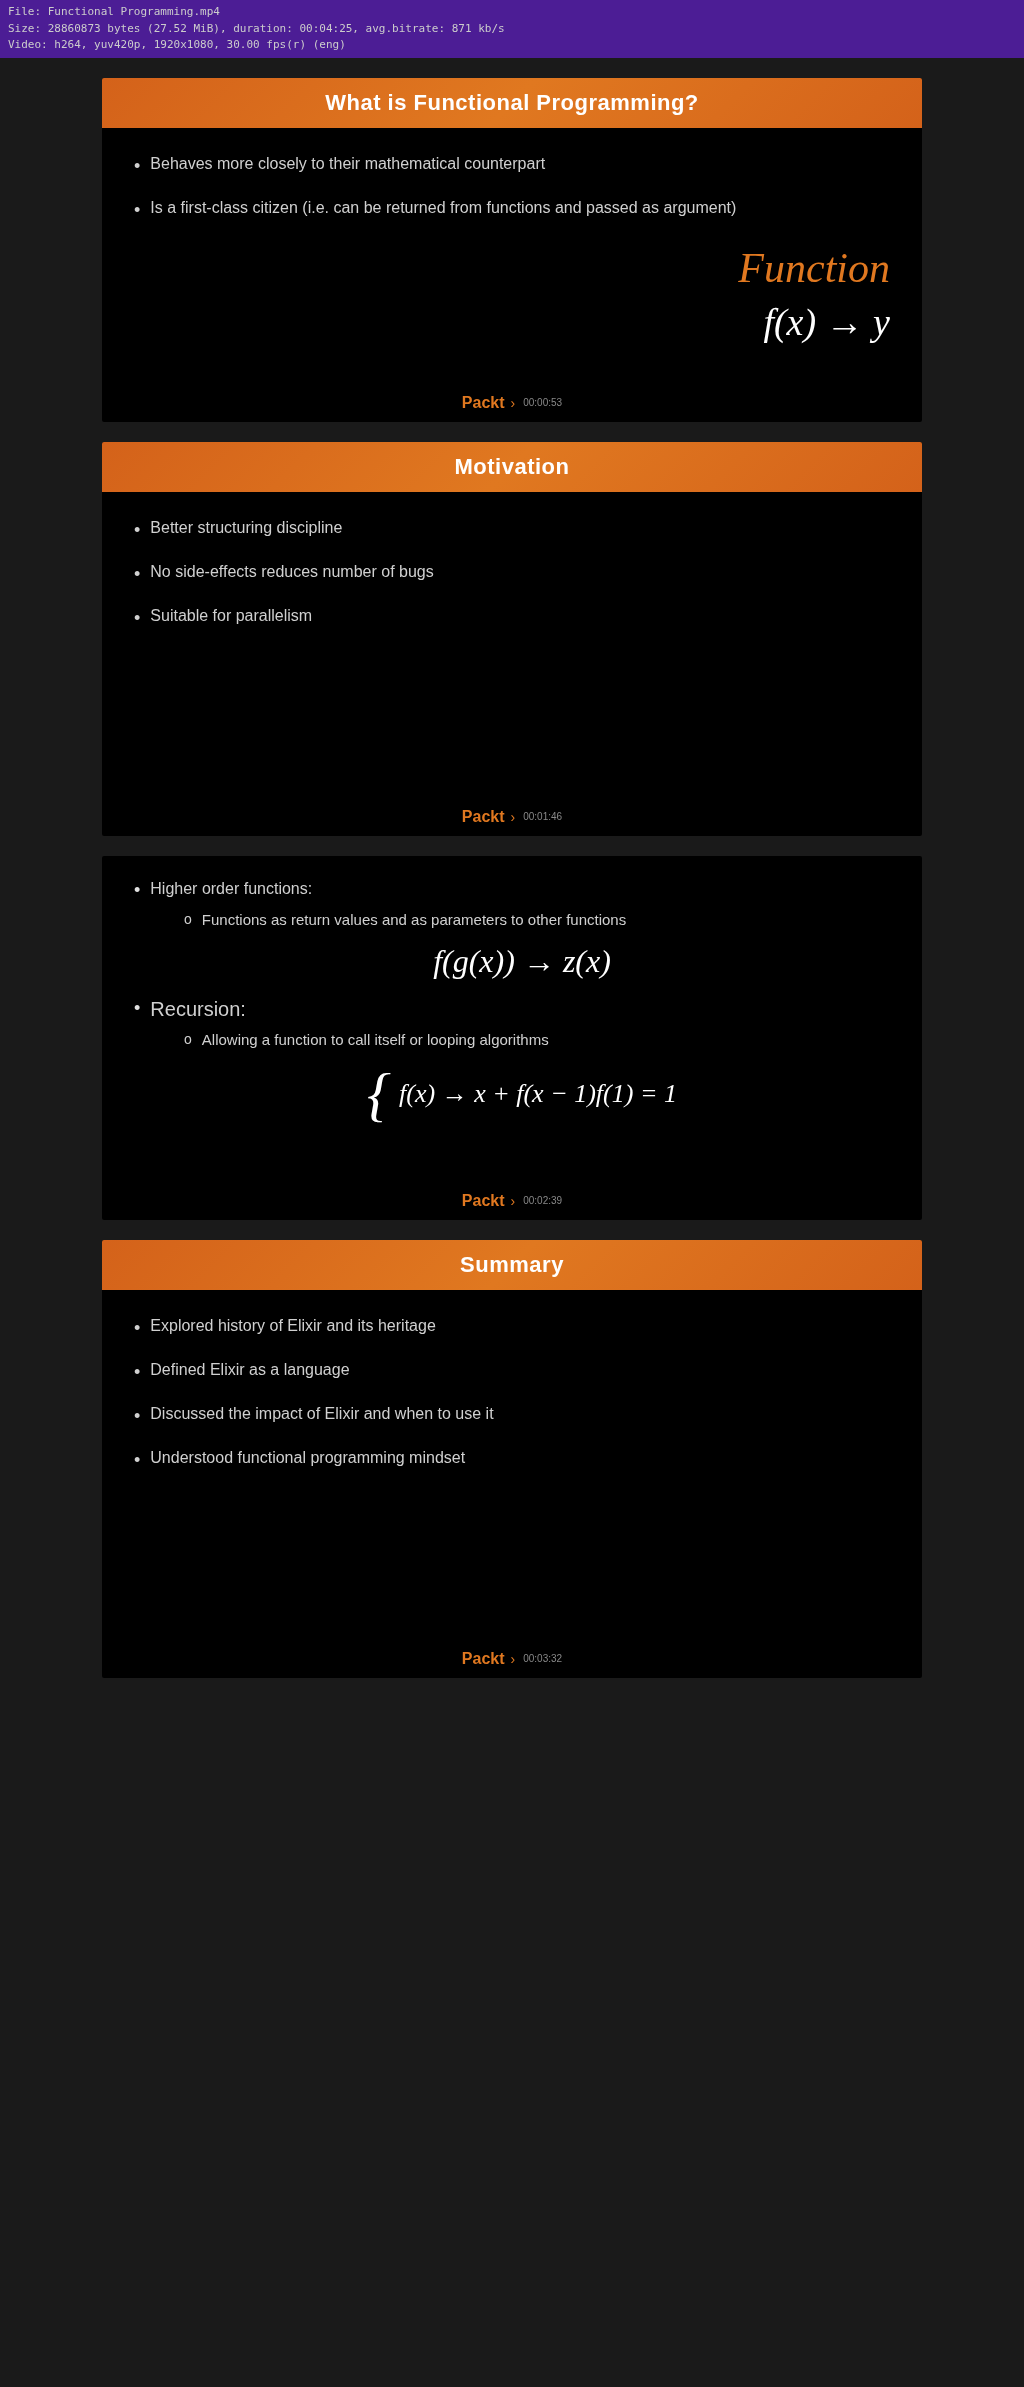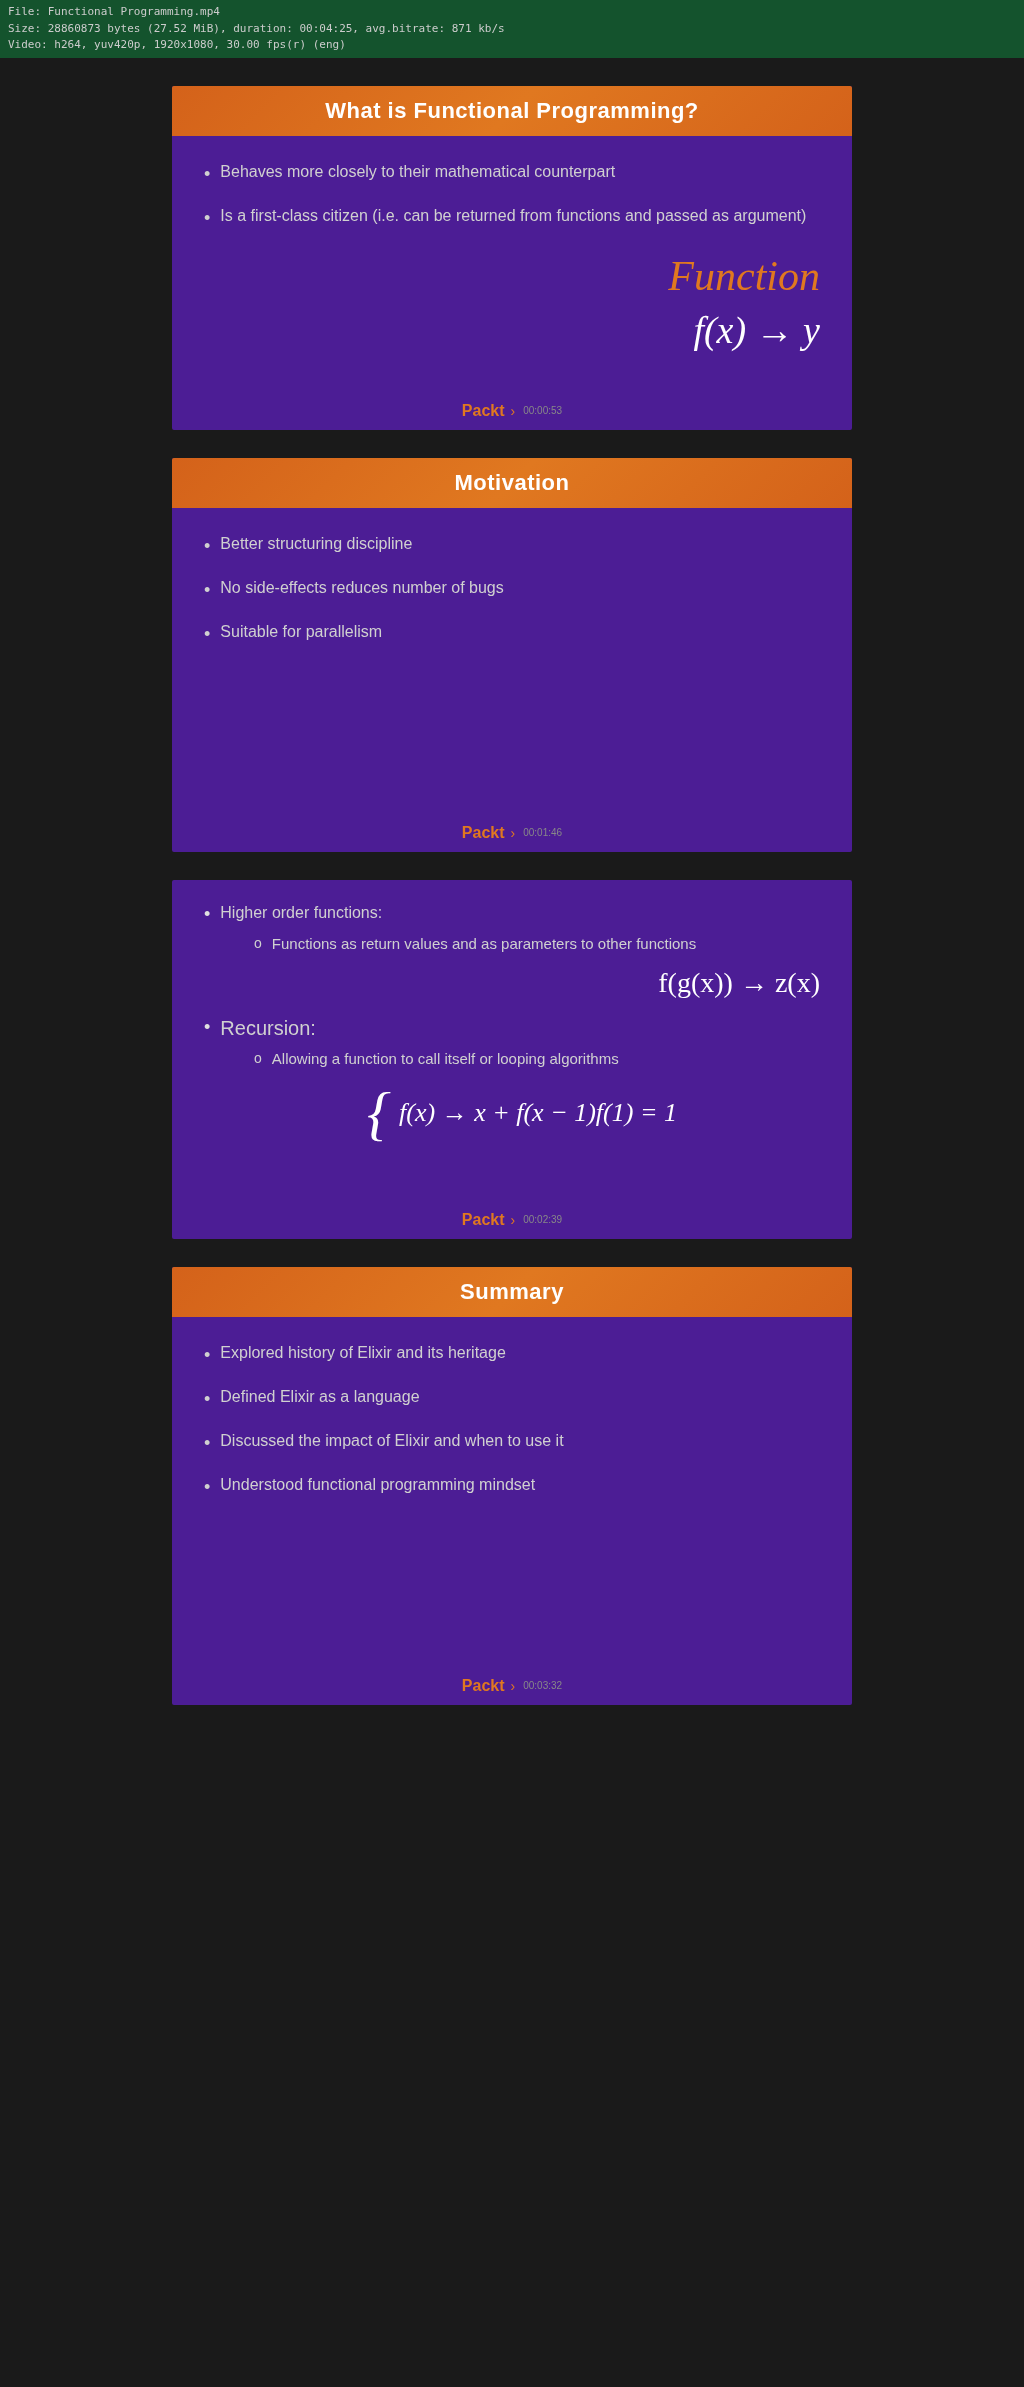--- a/index.html
+++ b/index.html
@@ -7,33 +7,33 @@
     body {
       background-color: #1a1a1a;
       color: #e0e0e0;
       font-family: 'Segoe UI', Arial, sans-serif;
       width: 1024px;
       min-height: 2387px;
     }
 
     
     .file-info-bar {
-      background-color: #14532d;
+      background-color: #4c1d95;
       color: #ccc;
       font-size: 11px;
       font-family: monospace;
       padding: 4px 8px;
       line-height: 1.5;
     }
 
     
     .slide {
-      background-color: #4c1d95;
-      margin: 28px auto;
-      width: 680px;
+      background-color: #000000;
+      margin: 20px auto;
+      width: 820px;
       position: relative;
       border-radius: 2px;
       overflow: hidden;
     }
 
     
     .slide-header {
       background: linear-gradient(135deg, #d4621a 0%, #e07820 50%, #d4621a 100%);
       padding: 12px 20px;
       text-align: center;
@@ -114,24 +114,25 @@
 
     .function-formula {
       color: #ffffff;
       font-size: 38px;
       font-family: Georgia, serif;
       font-style: italic;
     }
 
     
     .math-formula {
-      text-align: right;
+      text-align: center;
       margin: 12px 0;
-      font-size: 28px;
+      font-size: 32px;
       font-family: Georgia, serif;
+      font-style: italic;
       color: #ffffff;
     }
 
     
     .recursion-formula {
       text-align: center;
       margin: 12px 0 20px;
       font-size: 26px;
       font-family: Georgia, serif;
       font-style: italic;

